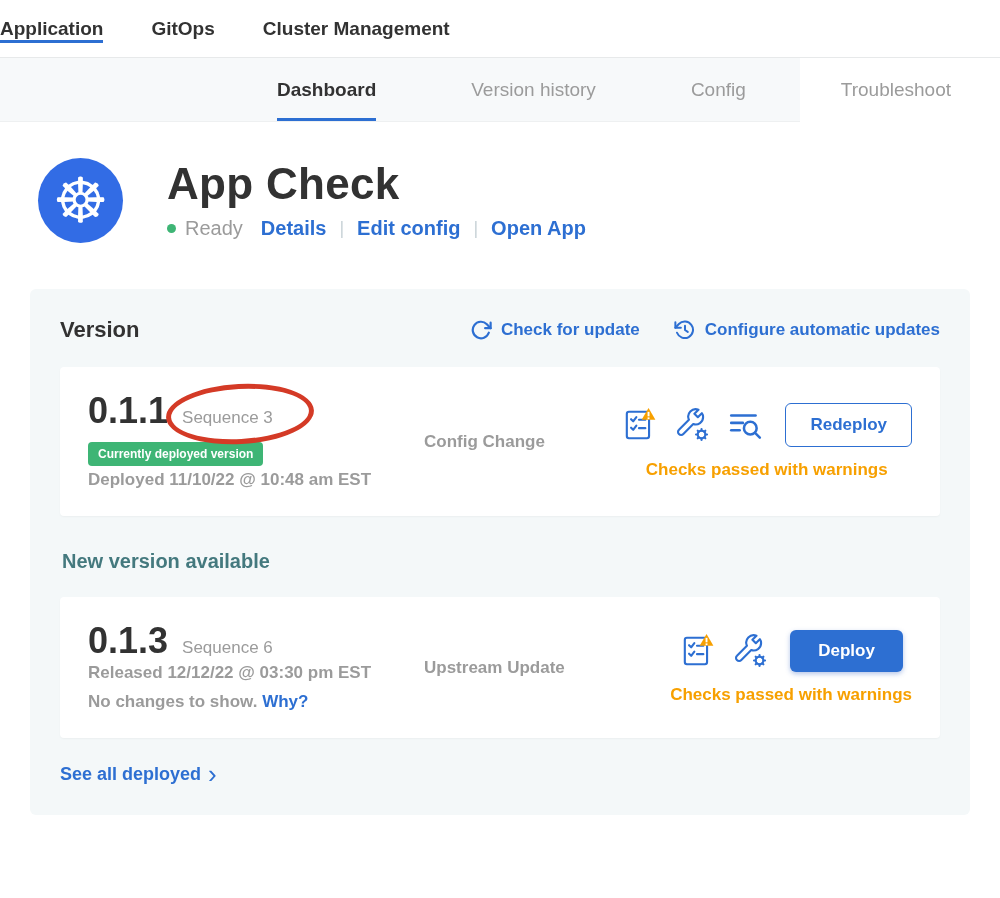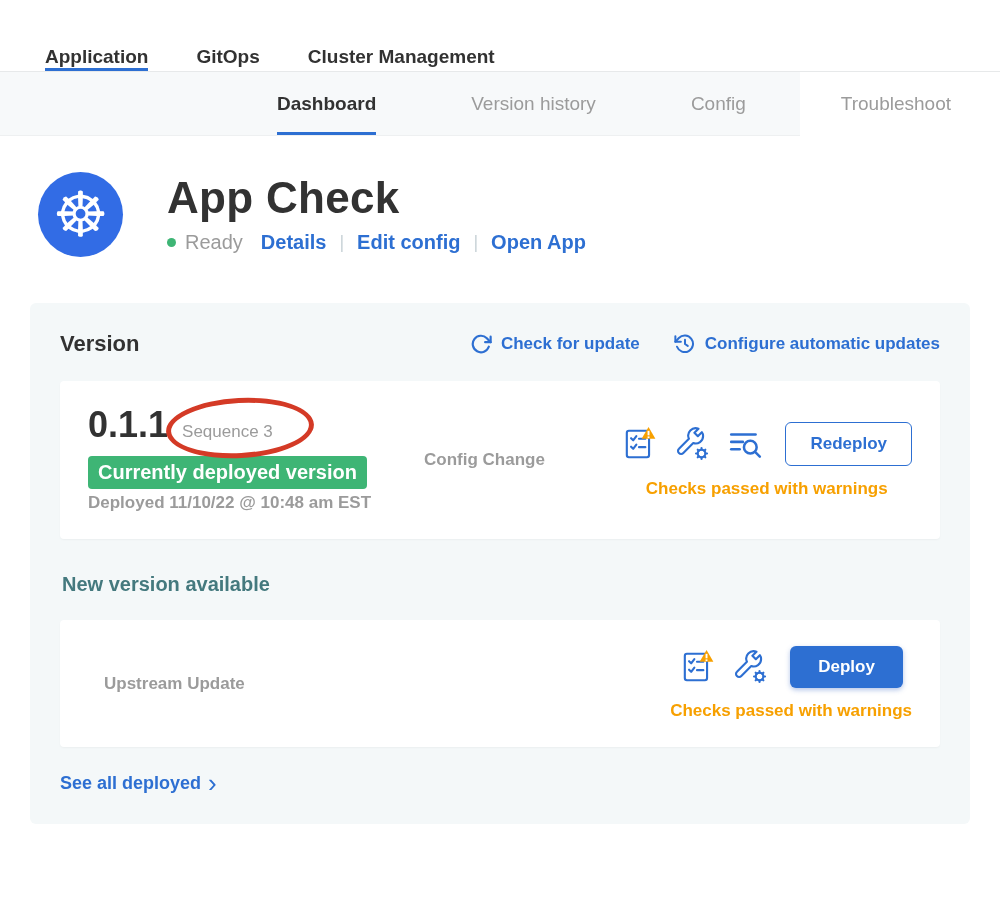--- a/index.html
+++ b/index.html
@@ -13,21 +13,21 @@
     --panel:#f4f8f9;
   }
   *{box-sizing:border-box}
   body{
     width:1000px;height:898px;margin:0;overflow:hidden;
     background:#fff;color:var(--dark);
     font-family:"Liberation Sans","DejaVu Sans",sans-serif;
   }
   
   .topnav{
-    display:flex;align-items:flex-end;height:72px;padding-left:45px;gap:48px;
+    display:flex;align-items:center;height:58px;gap:48px;
     background:#fff;border-bottom:1px solid #e7e9ea;
   }
   .topnav .tab{
     display:flex;align-items:center;font-size:19px;font-weight:600;color:var(--dark);
     border-bottom:3px solid transparent;padding-top:3px;cursor:pointer;white-space:nowrap;
   }
   .topnav .tab.active{font-weight:700;border-bottom-color:var(--accent)}
   
   .subnav{
     display:flex;align-items:stretch;height:64px;padding-left:277px;gap:95px;
@@ -65,21 +65,21 @@
   .ver-row{display:flex;align-items:baseline;gap:14px}
   .ver{font-size:36px;font-weight:700;line-height:1}
   .seq{font-size:17px;color:var(--gray);position:relative;white-space:nowrap}
   .red-ellipse{
     position:absolute;left:-16px;top:-24px;width:148px;height:60px;
     border:5px solid var(--annotation);border-radius:50%;transform:rotate(-3deg);
     pointer-events:none;
   }
   .badge{
     display:inline-block;margin-top:13px;background:var(--green);color:#fff;
-    font-weight:700;font-size:20px;padding:5px 10px;border-radius:4px;white-space:nowrap;
+    font-weight:700;font-size:12px;padding:5px 10px;border-radius:4px;white-space:nowrap;
   }
   .meta{margin-top:4px;color:var(--gray);font-size:17px;font-weight:600;white-space:nowrap}
   .no-changes{margin-top:9px;color:var(--gray);font-size:17px;font-weight:700;white-space:nowrap}
   .why{color:var(--accent);font-weight:700;cursor:pointer}
   .rc-mid{flex:1;display:flex;align-items:center;color:var(--gray);font-size:17px;font-weight:700;padding-left:16px;white-space:nowrap}
   .rc-right{flex:none;display:flex;flex-direction:column;justify-content:center;gap:13px;align-items:center}
   .rr-top{display:flex;align-items:center;gap:22px}
   .icon-group{display:flex;align-items:center;gap:17px;color:var(--accent)}
   .warn-text{color:var(--amber);font-weight:700;font-size:17px;text-align:center;white-space:nowrap}
   .btn{font-family:inherit;font-size:17px;font-weight:700;border-radius:6px;padding:11px 24px;cursor:pointer;white-space:nowrap}
@@ -202,20 +202,31 @@
         <button class="btn btn-outline">Redeploy</button>
       </div>
       <div class="warn-text">Checks passed with warnings</div>
     </div>
   </div>
 
   <h3 class="new-heading">New version available</h3>
 
   
   <div class="release-card">
+    <div class="rc-left">
+      <div class="ver-row">
+        <span class="ver">0.1.3</span>
+        <span class="seq">Sequence 6</span>
+      </div>
+      <div class="meta">Released 12/12/22 @ 03:30 pm EST</div>
+      <div class="no-changes">
+        <span>No changes to show.</span>
+        <span class="why">Why?</span>
+      </div>
+    </div>
     <div class="rc-mid">Upstream Update</div>
     <div class="rc-right">
       <div class="rr-top">
         <div class="icon-group">
           <svg viewBox="0 0 34 34" width="36" height="36">
             <g fill="none" stroke="currentColor" stroke-width="2" stroke-linecap="round" stroke-linejoin="round">
               <rect x="5.5" y="4.5" width="21" height="25" rx="2"></rect>
               <path d="M9.5 11.5l2 2 3-4"></path>
                 <line x1="17" y1="12" x2="23" y2="12"></line>
               <path d="M9.5 19.5l2 2 3-4"></path>

